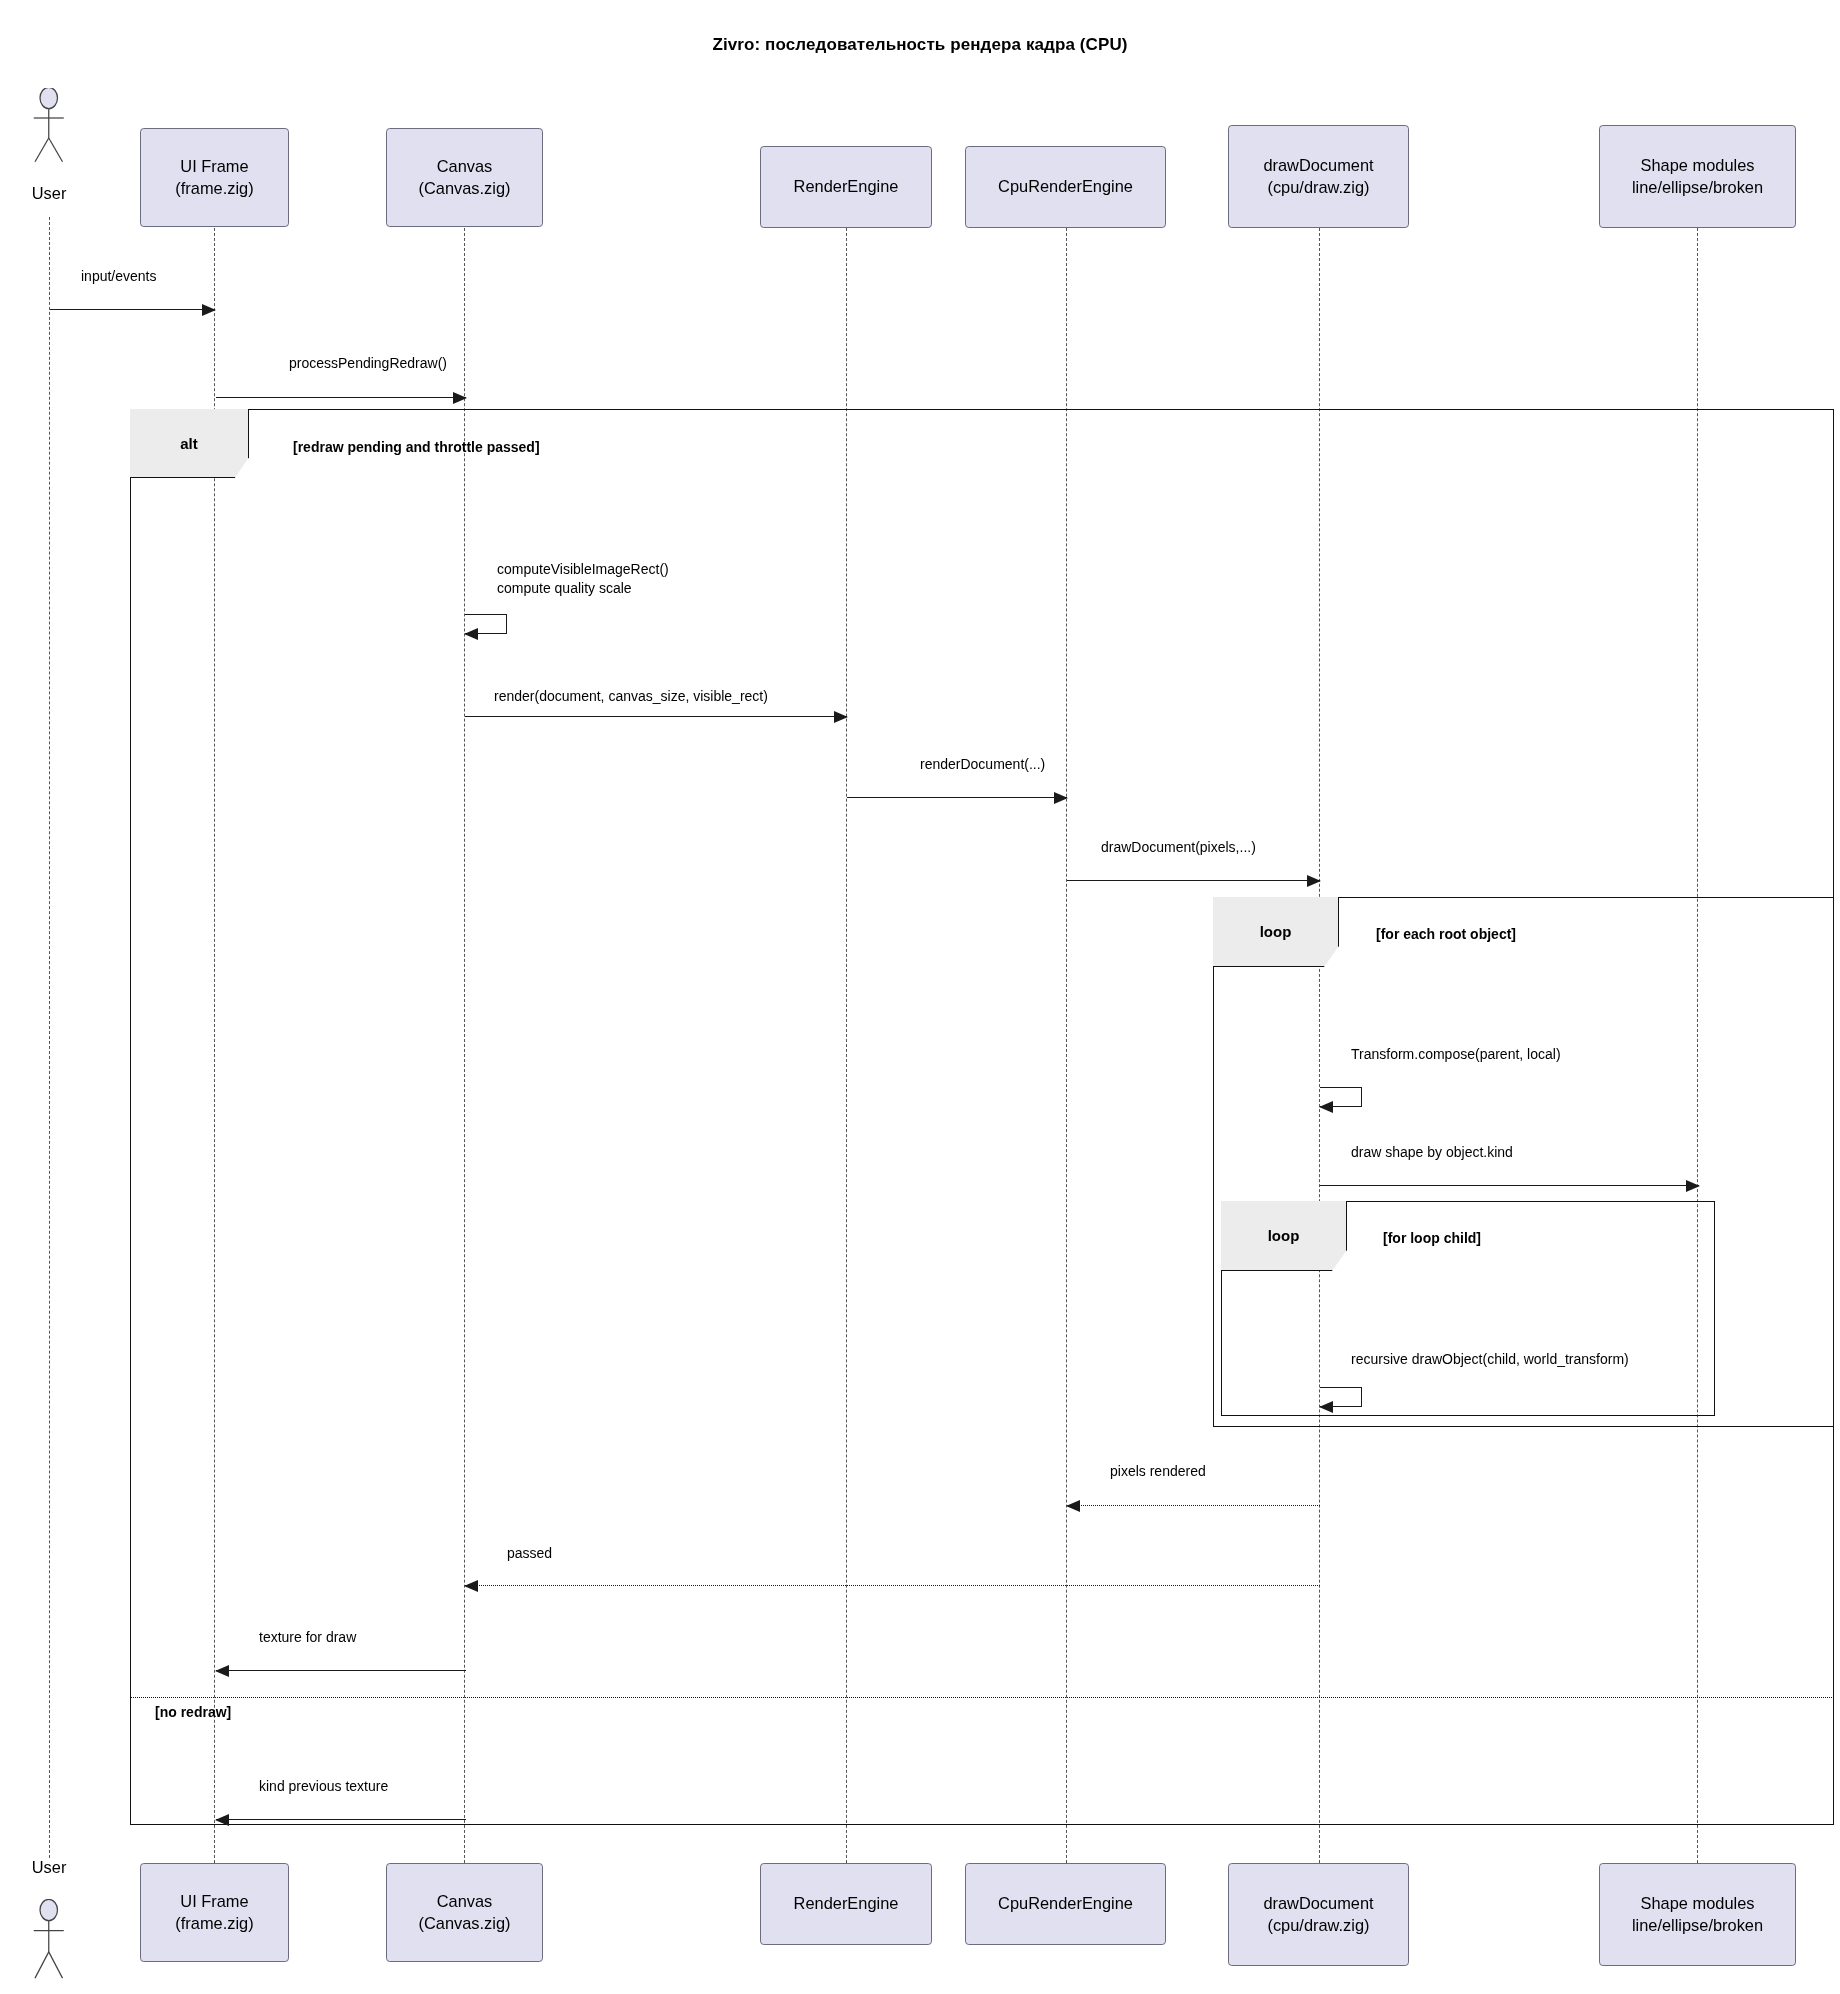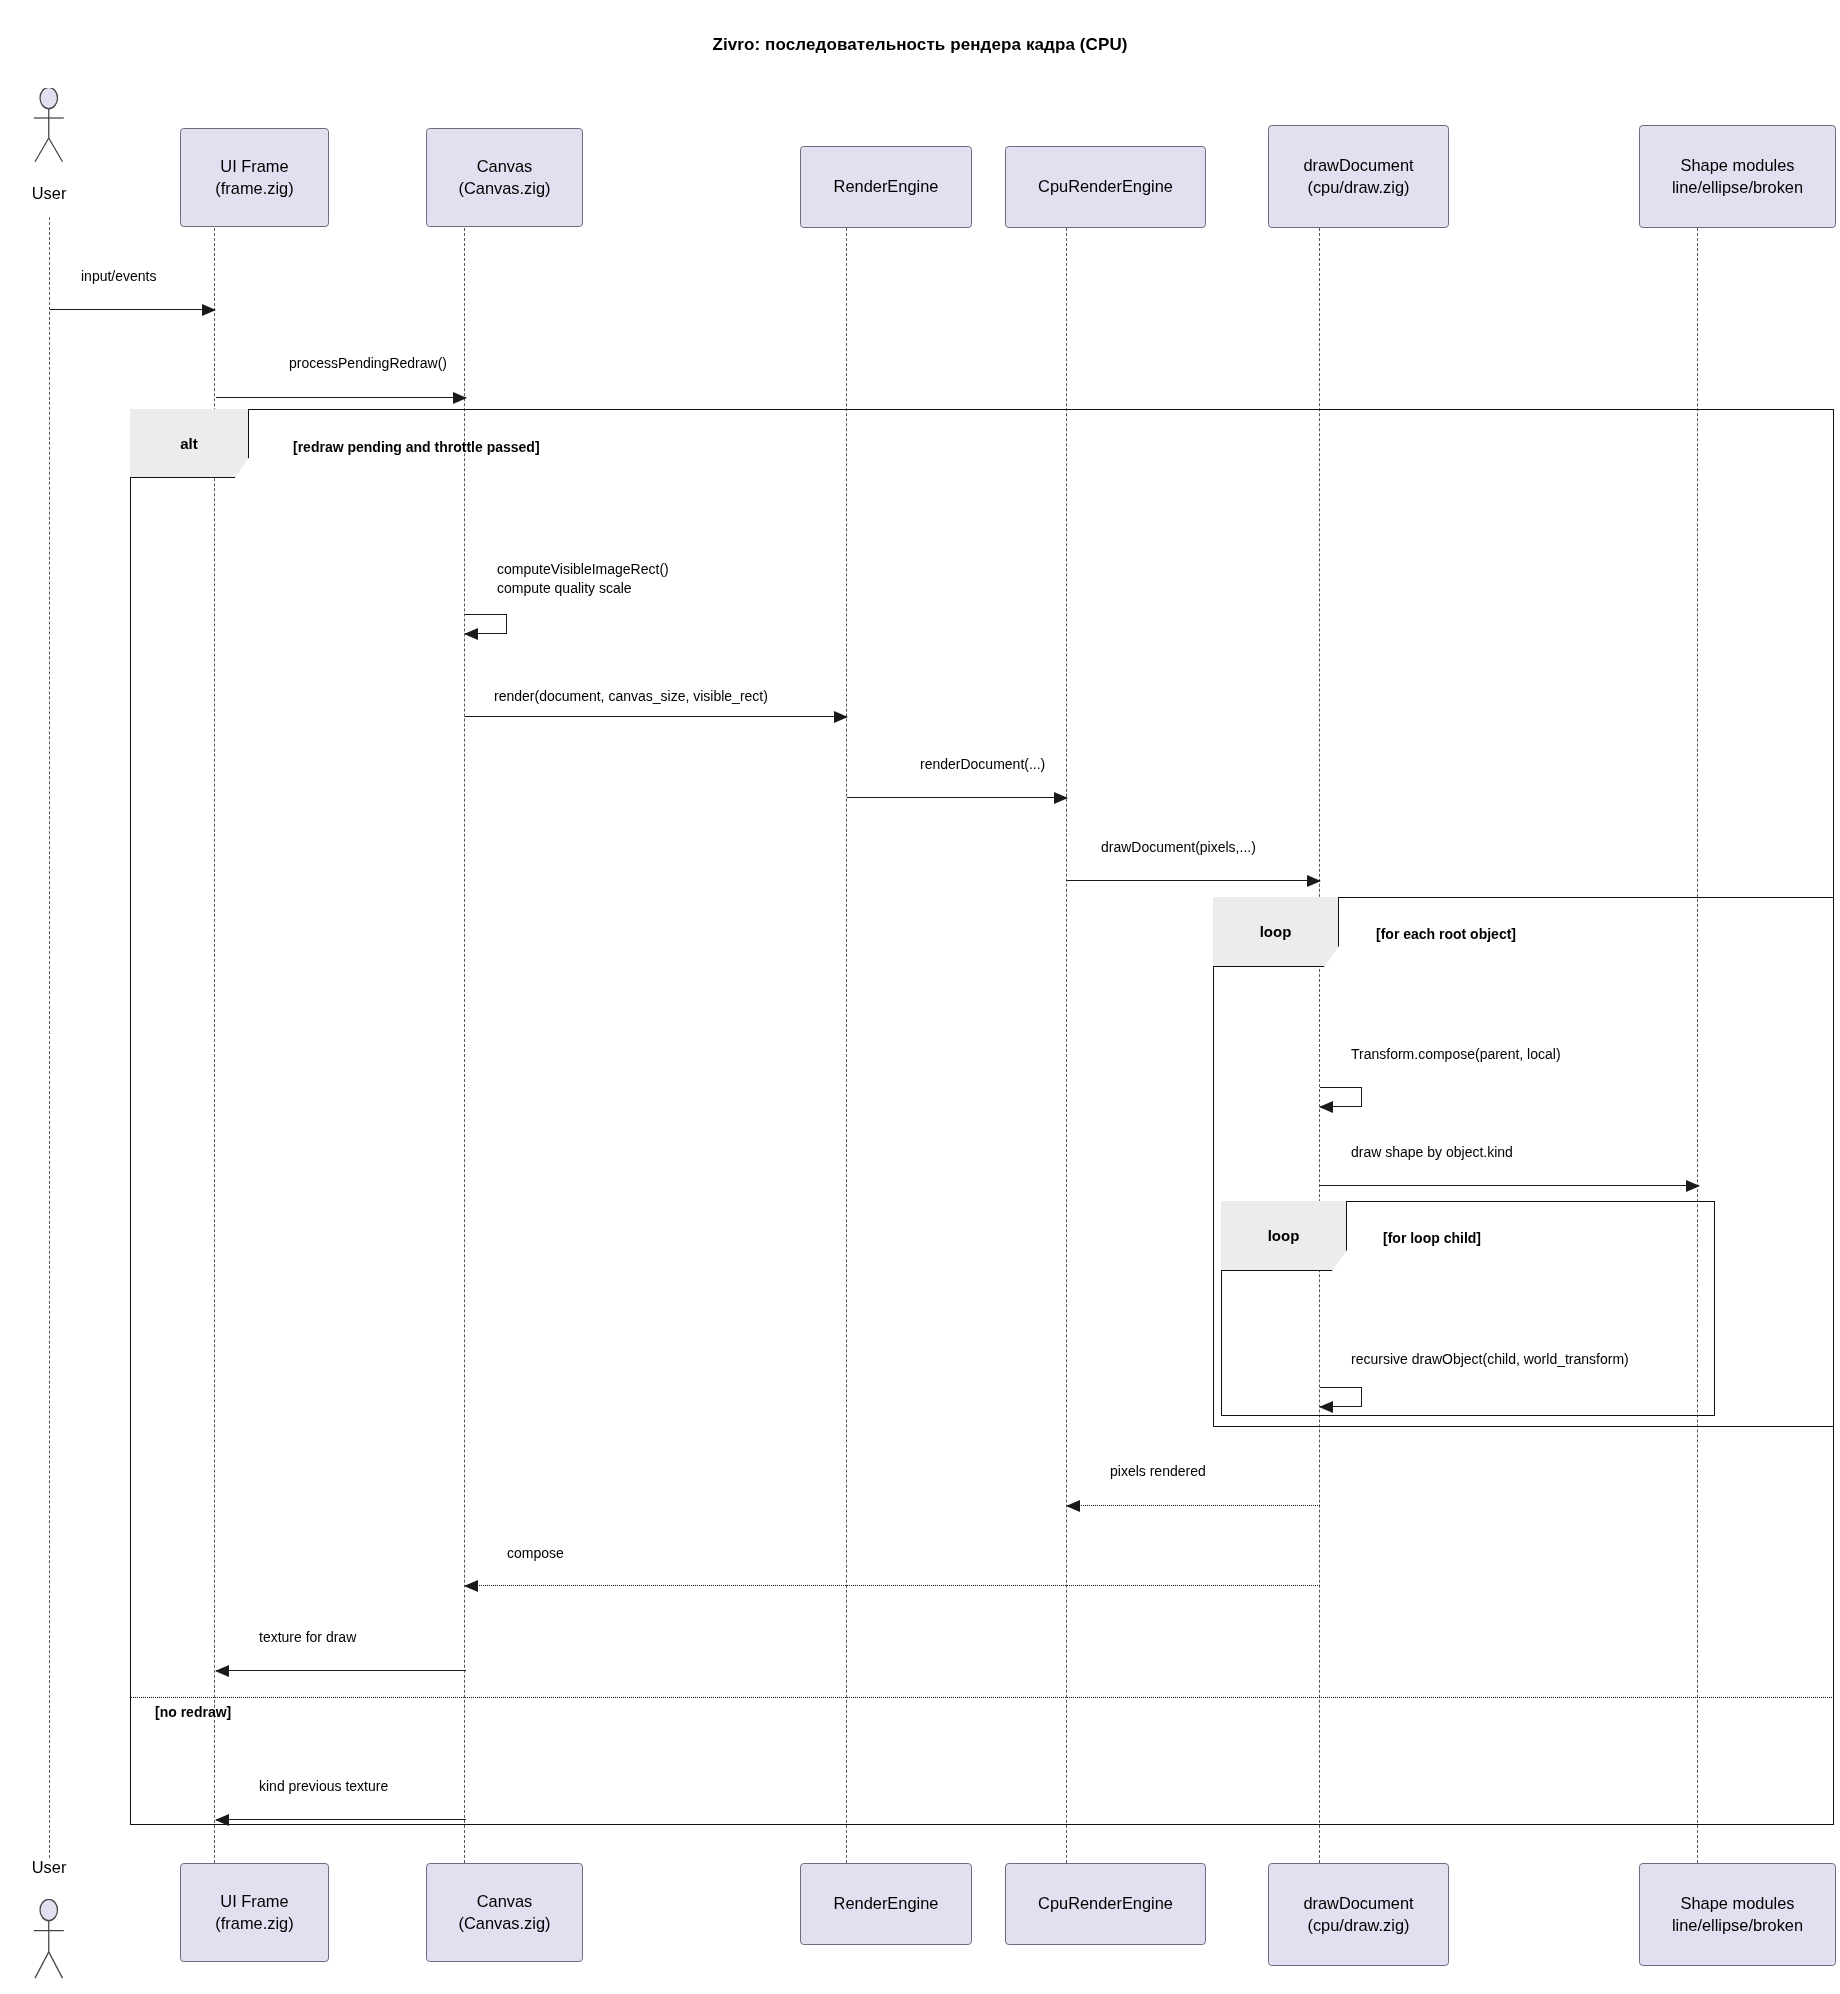--- a/index.html
+++ b/index.html
@@ -29,21 +29,20 @@
     position:absolute;
     background:#E1E0F0;
     border:1.3px solid #6c6c80;
     border-radius:3.8px;
     box-sizing:border-box;
     display:flex;align-items:center;justify-content:center;
     text-align:center;
     font-size:16.4px;color:#000;
     line-height:1.32;
     white-space:pre-line;
-    margin-left:40px;
   }
 
   
   .actor{position:absolute;}
   .actor svg{display:block;}
   .actor-label{
     position:absolute;font-size:16.4px;color:#000;text-align:center;
   }
 
   
@@ -210,21 +209,21 @@
   <div class="msg-label" style="left:1351px;top:1350px;">recursive drawObject(child, world_transform)</div>
   <div class="selfcall" style="left:1320px;top:1387px;width:42px;height:19.5px;">
     <span class="sc-head"></span>
   </div>
 
   <div class="msg-label" style="left:1110px;top:1462px;">pixels rendered</div>
   <div class="arrow-dotted" style="left:1067px;top:1505px;width:253px;">
     <span class="head head-l"></span>
   </div>
 
-  <div class="msg-label" style="left:507px;top:1544px;">compose</div>
+  <div class="msg-label" style="left:507px;top:1544px;">passed</div>
   <div class="arrow-dotted" style="left:465px;top:1585px;width:855px;">
     <span class="head head-l"></span>
   </div>
 
   <div class="msg-label" style="left:259px;top:1628px;">texture for draw</div>
   <div class="arrow-solid" style="left:216px;top:1670px;width:250px;">
     <span class="head head-l"></span>
   </div>
 
   <div class="msg-label" style="left:259px;top:1777px;">kind previous texture</div>

